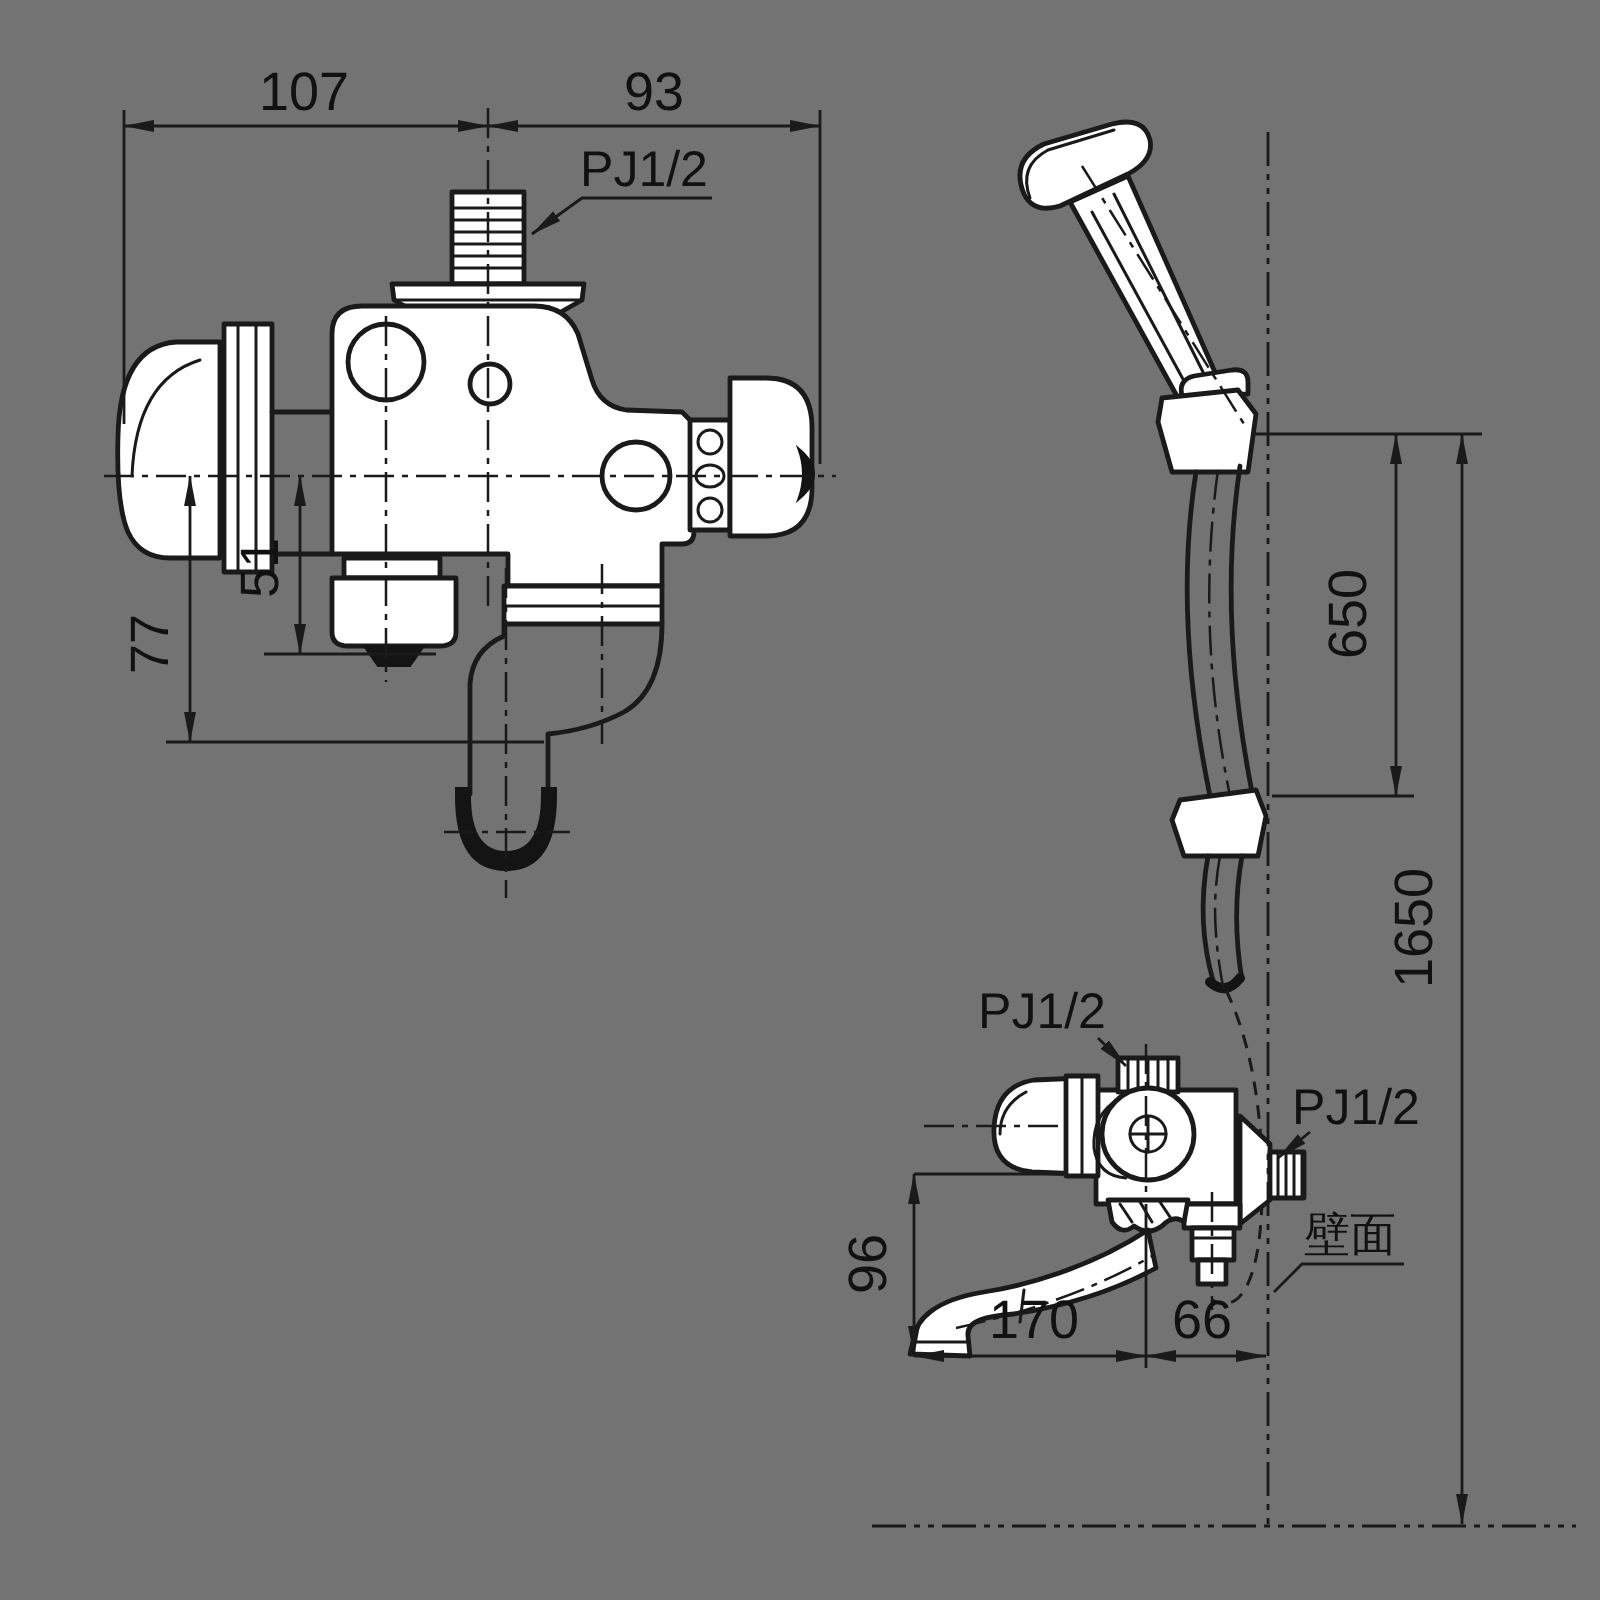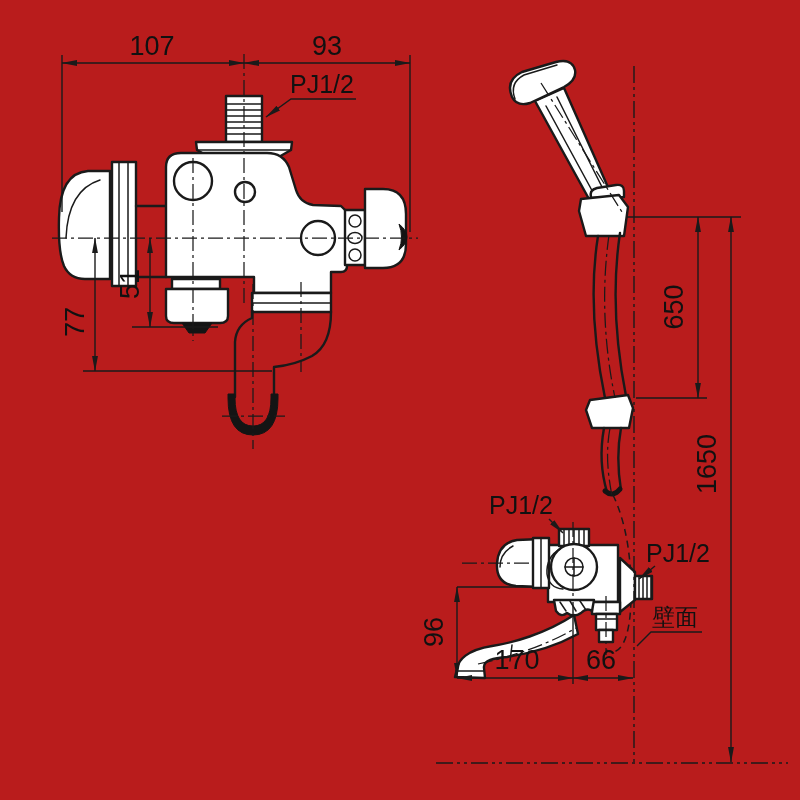--- a/index.html
+++ b/index.html
@@ -1,16 +1,16 @@
 <!DOCTYPE html>
 <html><head>
 <meta charset="utf-8">
 <style>
   html,body{margin:0;padding:0;background:#ffffff;}
-  .stage{position:relative;width:800px;height:800px;background:#b91c1c;overflow:hidden;}
+  .stage{position:relative;width:800px;height:800px;background:#737373;overflow:hidden;}
   svg{display:block;}
   .part{fill:#ffffff;stroke:#1a1a1a;stroke-width:2.4;stroke-linecap:round;stroke-linejoin:round;}
   .part-open{fill:none;stroke:#1a1a1a;stroke-width:2.4;stroke-linecap:round;stroke-linejoin:round;}
   .detail{fill:none;stroke:#1a1a1a;stroke-width:1.5;stroke-linecap:round;}
   .dark{fill:#141414;stroke:#141414;}
   .dim{fill:none;stroke:#1a1a1a;stroke-width:1.4;}
   .cl{fill:none;stroke:#1a1a1a;stroke-width:1.25;stroke-dasharray:15 4 3 4;}
   .cl2{fill:none;stroke:#1a1a1a;stroke-width:1.4;stroke-dasharray:17 4 3 4 3 4;}
   .dash{fill:none;stroke:#1a1a1a;stroke-width:1.5;stroke-dasharray:7 5;}
   text{font-family:"Liberation Sans","DejaVu Sans",sans-serif;fill:#111111;}

